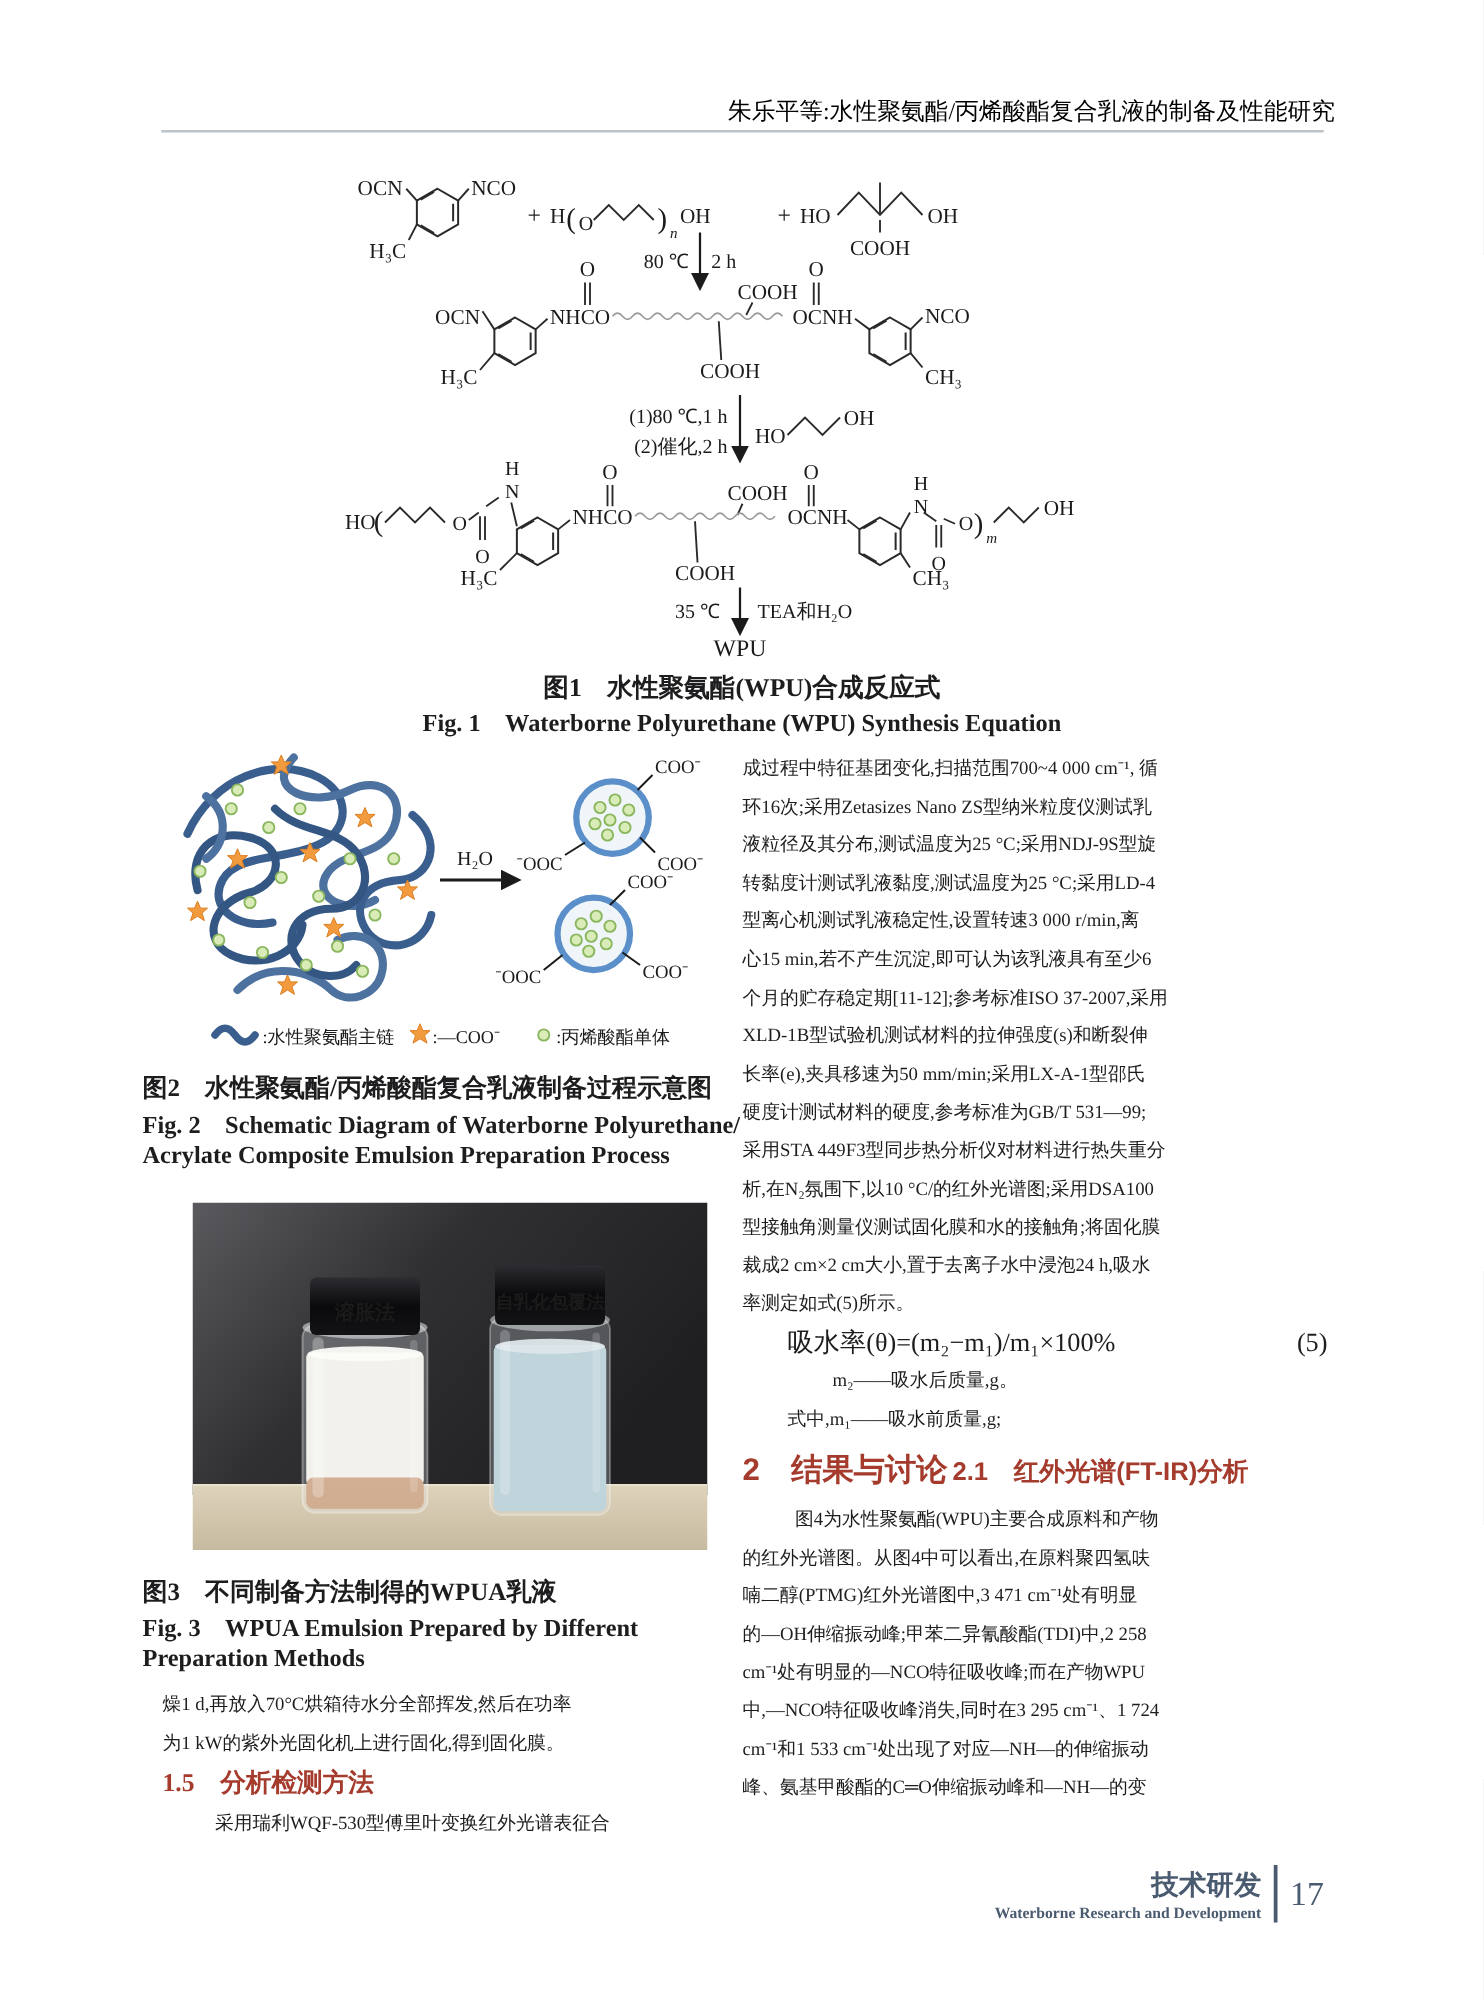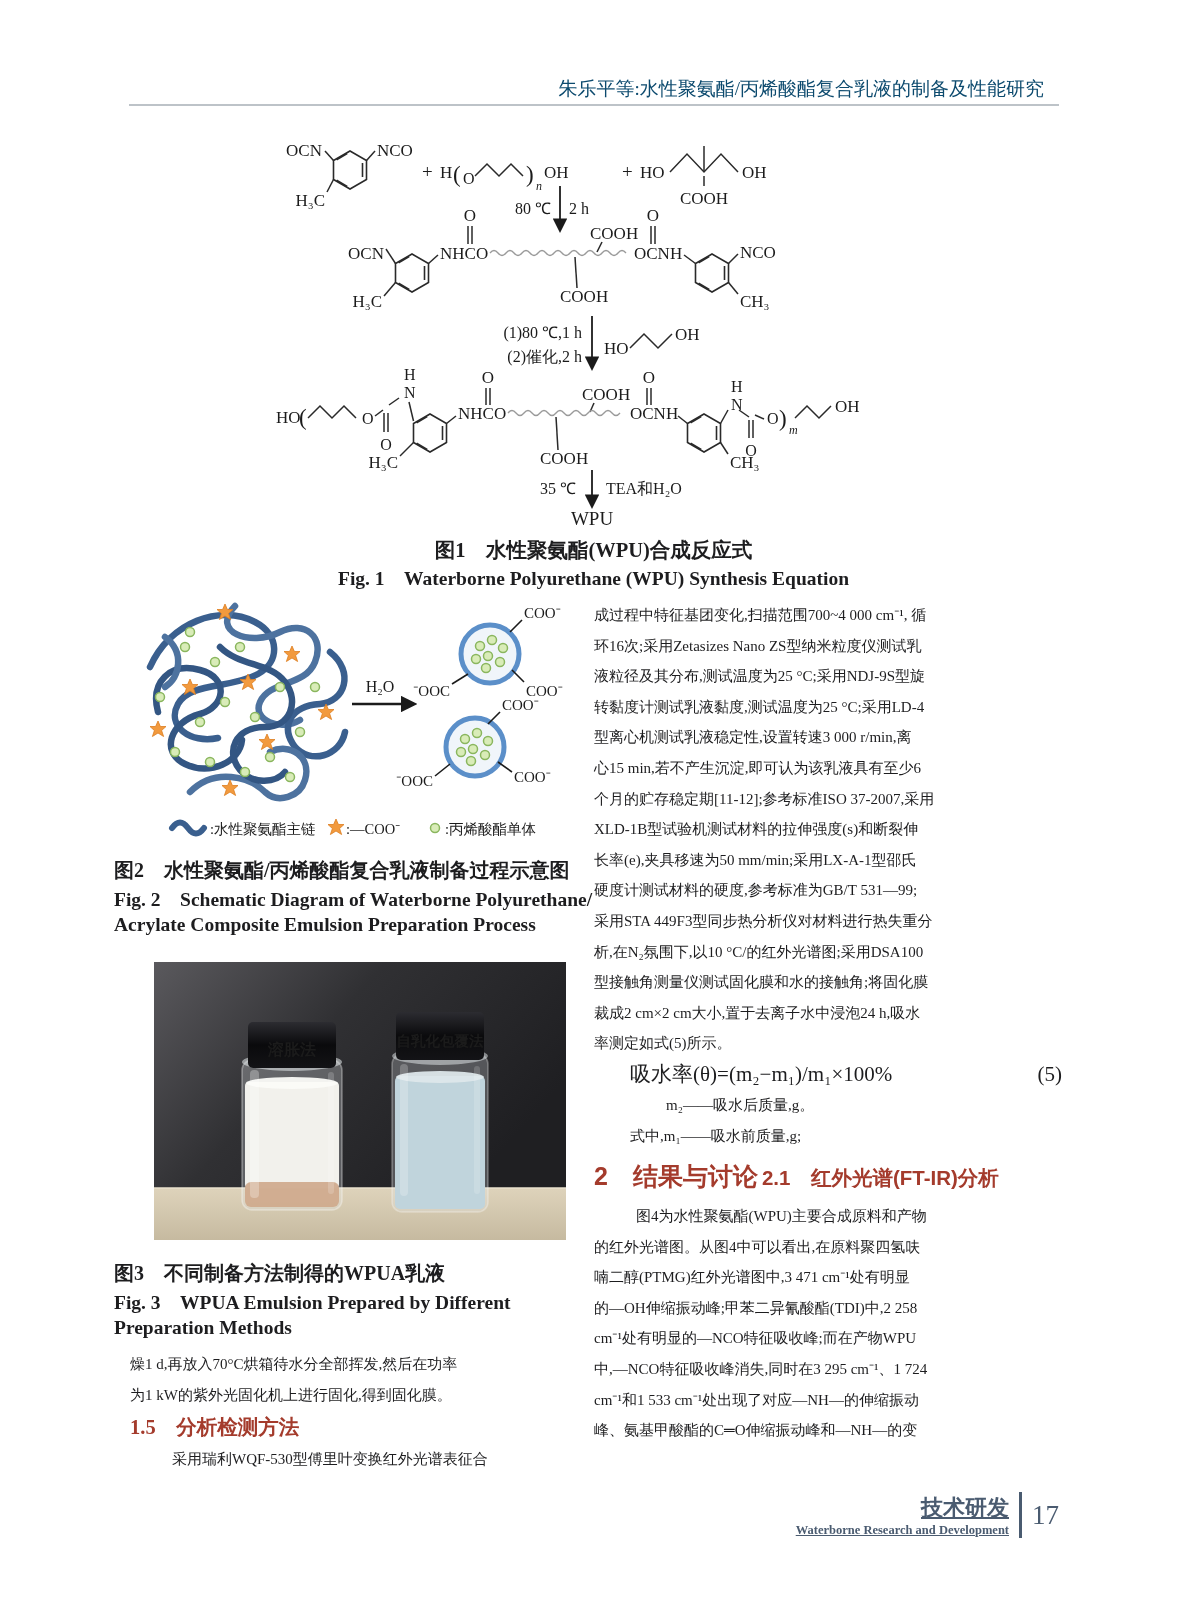--- a/index.html
+++ b/index.html
@@ -1,40 +1,40 @@
 <!DOCTYPE html>
 <html><head>
 <meta charset="utf-8">
 <style>
   * { margin:0; padding:0; box-sizing:border-box; }
   body { background:#e8e8e8; font-family:"Liberation Serif", serif; }
   .page { position:relative; width:1187px; height:1600px; background:#ffffff; margin:0 auto; overflow:hidden; color:#1d1d1f; }
 
-  .hdr-text { position:absolute; top:76px; right:143px; font-size:19px; color:#0c4a6e; white-space:nowrap; }
+  .hdr-text { position:absolute; top:76px; right:119px; font-size:19px; color:#000000; white-space:nowrap; }
   .hdr-rule { position:absolute; left:129px; right:128px; top:104px; height:2px; background:#bdc3c8; }
 
   .abs { position:absolute; }
   .cap { position:absolute; left:0; width:1187px; text-align:center; font-weight:bold; white-space:nowrap; }
   .cap-col { position:absolute; left:114px; width:468px; text-align:left; font-weight:bold; white-space:nowrap; }
   .zh-cap { font-size:20.5px; }
   .en-cap { font-size:19.5px; }
 
   .line { display:block; height:30.6px; line-height:30.6px; font-size:15px; white-space:nowrap; }
   .indent2 { padding-left:42px; }
   .ind36 { padding-left:36px; }
   .ind72 { padding-left:72px; }
 
   .red-h2 { color:#a43b2c; font-weight:bold; font-size:25px; height:46px; line-height:50px; white-space:nowrap; font-family:"Liberation Sans", sans-serif; }
   .red-h3 { color:#a43b2c; font-weight:bold; font-size:20.5px; height:36px; line-height:38px; white-space:nowrap; font-family:"Liberation Sans", sans-serif; }
 
   .eq-row { display:flex; height:31px; line-height:31px; font-size:21px; white-space:nowrap;gap:28px; }
   .eq-row .eq-body { padding-left:36px; flex:1; }
 
   .footer { position:absolute; top:1492px; right:128px; display:flex; align-items:center; gap:10px; color:#4a5b70; }
-  .footer .f-col { text-align:right;text-decoration:underline; }
+  .footer .f-col { text-align:right; }
   .footer .f-zh { font-size:22px; font-weight:bold; font-family:"Liberation Sans", sans-serif; }
   .footer .f-en { font-size:12.5px; font-weight:bold; }
   .footer .f-bar { width:3px; height:46px; background:#4a5b70; }
   .footer .f-num { font-size:27px; }
 
   svg text { font-family:"Liberation Serif", serif; fill:#1b1b1b; }
 </style>
 </head>
 <body>
 

